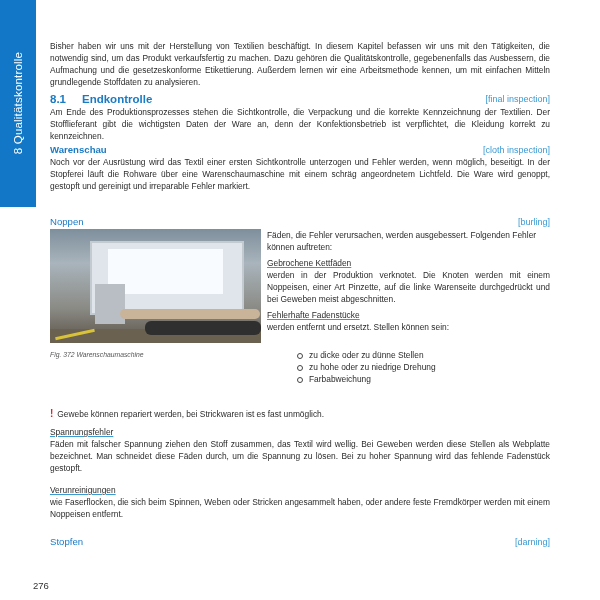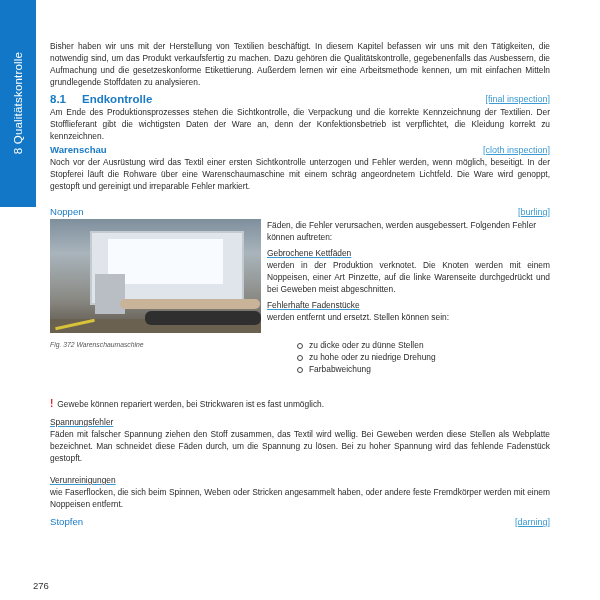--- a/index.html
+++ b/index.html
@@ -29,21 +29,21 @@
     display:flex; justify-content:space-between; align-items:flex-end;
     margin-top:5px;
   }
   .h1 .num { display:inline-block; width:32px; }
   .h2 {
     color:#1a7bc5; font-size:9.6px; line-height:12px; font-weight:bold;
     display:flex; justify-content:space-between; align-items:flex-end;
     margin-top:2px;
   }
   .h2.light { font-weight:normal; }
-  .term { color:#3a9ad4; font-weight:normal; font-size:9px;text-decoration:underline; }
+  .term { color:#3a9ad4; font-weight:normal; font-size:9px; }
   .sub-title {
     display:inline-block; text-decoration:underline; text-decoration-color:#3a9ad4;
     margin-top:4px;
   }
   .noppen-block { display:flex; margin-top:1px; }
   .figure { width:211px; flex:none; }
   .photo {
     width:211px; height:114px; position:relative; overflow:hidden;
     background: linear-gradient(180deg,#7e8f9c 0%, #a9b4bc 30%, #8a8a84 70%, #5a5248 100%);
   }
@@ -81,21 +81,21 @@
     <span class="term">[final inspection]</span>
   </div>
   <p class="justify">Am Ende des Produktionsprozesses stehen die Sichtkontrolle, die Verpackung und die korrekte Kennzeichnung der Textilien. Der Stofflieferant gibt die wichtigsten Daten der Ware an, denn der Konfektionsbetrieb ist verpflichtet, die Kleidung korrekt zu kennzeichnen.</p>
 
   <div class="h2">
     <span>Warenschau</span>
     <span class="term">[cloth inspection]</span>
   </div>
   <p class="justify">Noch vor der Ausrüstung wird das Textil einer ersten Sichtkontrolle unterzogen und Fehler werden, wenn möglich, beseitigt. In der Stopferei läuft die Rohware über eine Warenschaumaschine mit einem schräg angeordnetem Lichtfeld. Die Ware wird genoppt, gestopft und gereinigt und irreparable Fehler markiert.</p>
 
-  <div class="h2 light" style="margin-top:14px;">
+  <div class="h2 light" style="margin-top:24px;">
     <span>Noppen</span>
     <span class="term">[burling]</span>
   </div>
 
   <div class="noppen-block">
     <div class="figure">
       <div class="photo">
         <div class="floor"></div>
         <div class="stripe"></div>
         <div class="frame"></div>
@@ -123,19 +123,19 @@
   <p class="note">
     <span class="excl">!</span><span>Gewebe können repariert werden, bei Strickwaren ist es fast unmöglich.</span>
   </p>
 
   <span class="sub-title" style="margin-top:6px;">Spannungsfehler</span>
   <p class="justify">Fäden mit falscher Spannung ziehen den Stoff zusammen, das Textil wird wellig. Bei Geweben werden diese Stellen als Webplatte bezeichnet. Man schneidet diese Fäden durch, um die Spannung zu lösen. Bei zu hoher Spannung wird das fehlende Fadenstück gestopft.</p>
 
   <span class="sub-title" style="margin-top:10px;">Verunreinigungen</span>
   <p class="justify">wie Faserflocken, die sich beim Spinnen, Weben oder Stricken angesammelt haben, oder andere feste Fremdkörper werden mit einem Noppeisen entfernt.</p>
 
-  <div class="h2 light" style="margin-top:6px;">
+  <div class="h2 light" style="margin-top:16px;">
     <span>Stopfen</span>
     <span class="term">[darning]</span>
   </div>
 </div>
 
 <div class="page-num">276</div>
 
 </body></html>

